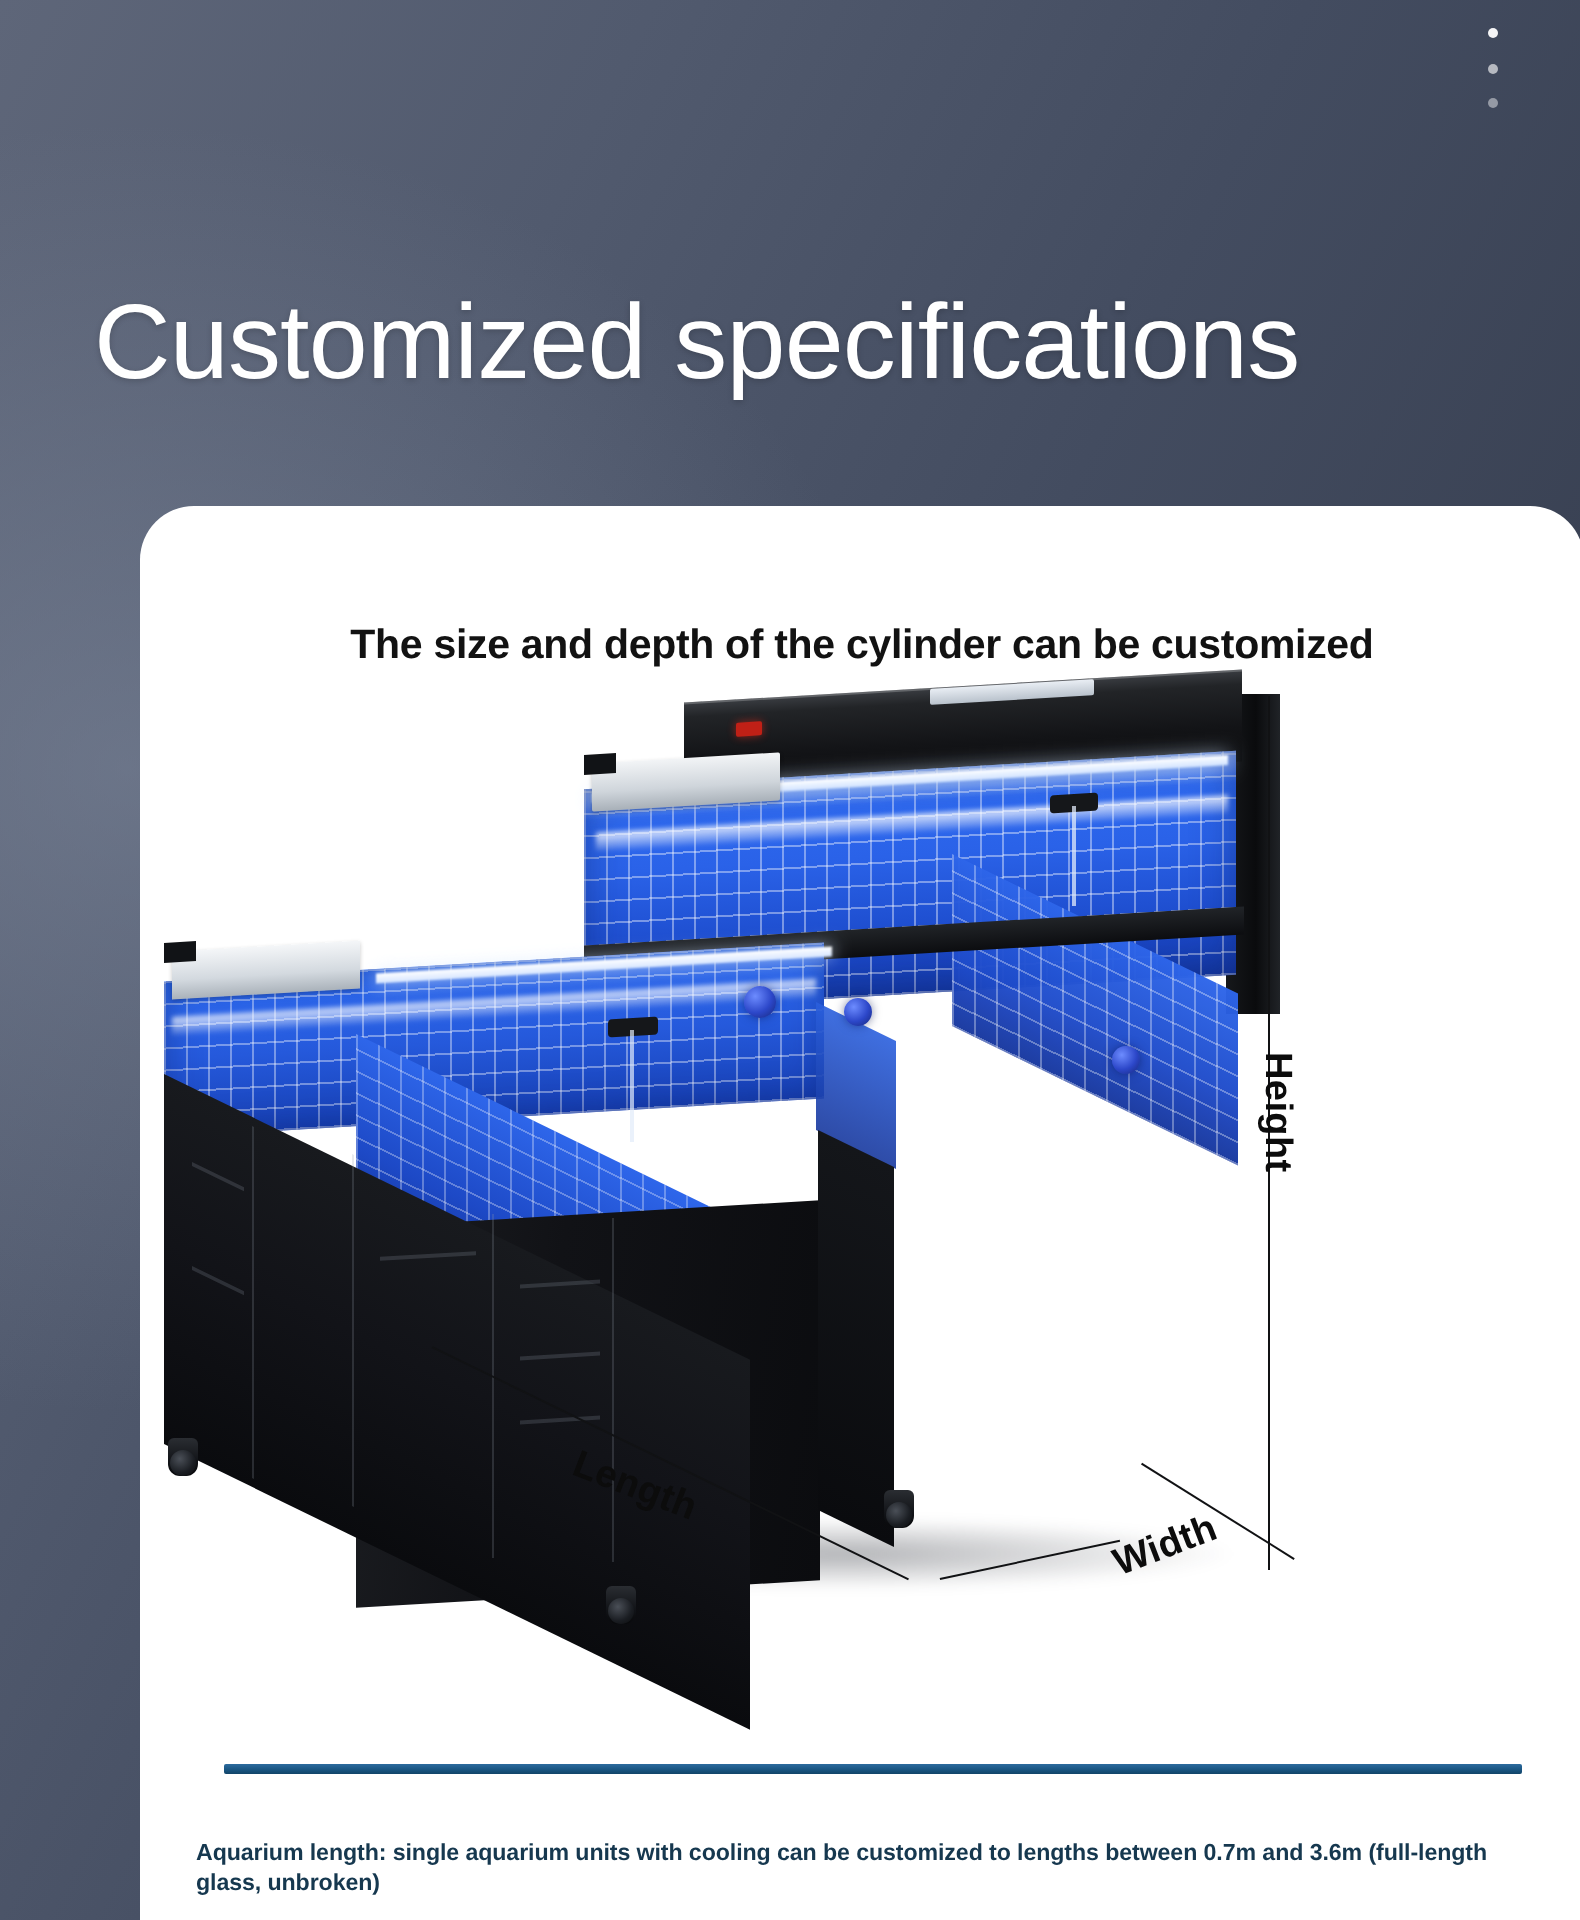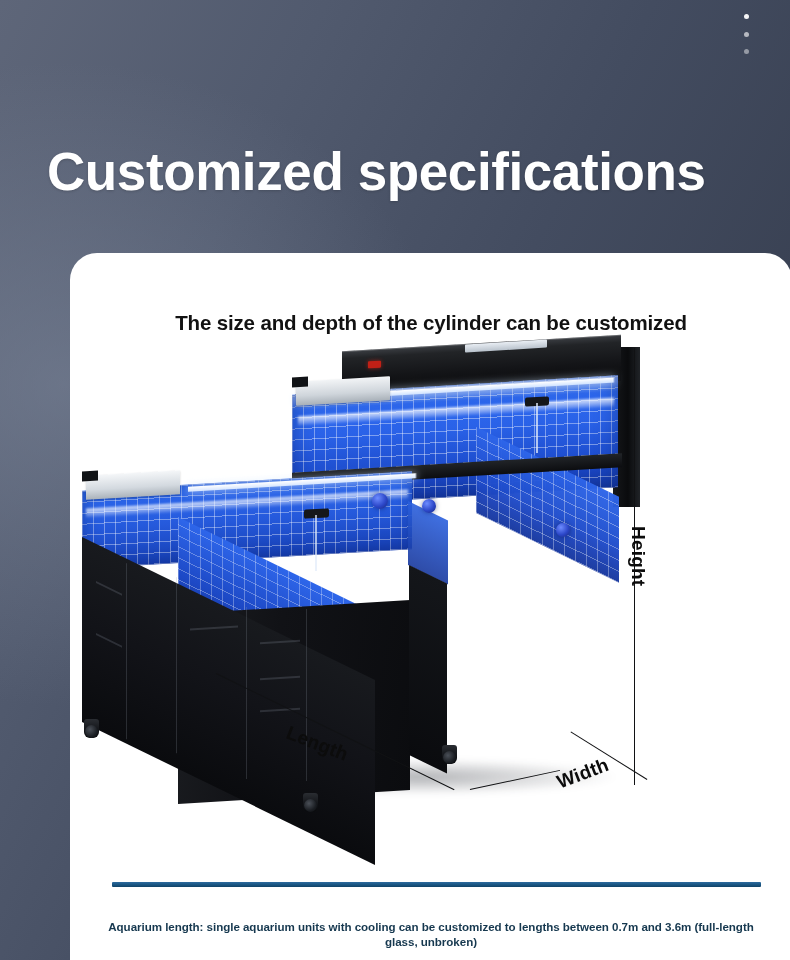--- a/index.html
+++ b/index.html
@@ -48,21 +48,21 @@
   .kebab .dot.d1 { opacity: 0.95; }
   .kebab .dot.d2 { opacity: 0.62; }
   .kebab .dot.d3 { opacity: 0.45; }
 
   
   .hero-title {
     position: absolute;
     left: 47px;
     top: 143px;
     font-size: 53px;
-    font-weight: bold;
+    font-weight: normal;
     color: #ffffff;
     letter-spacing: -0.4px;
     line-height: 1.08;
     white-space: nowrap;
     text-shadow: 0 1px 3px rgba(0,0,0,0.18);
   }
 
   
   .card {
     position: absolute;
@@ -508,21 +508,20 @@
     width: 649px;
     height: 5px;
     background: linear-gradient(180deg, #2d6b9e 0%, #1b5886 48%, #124468 100%);
     border-radius: 1px;
   }
   .footnote {
     position: absolute;
     left: 28px;
     right: 28px;
     top: 666px;
-    text-align: center;
     font-size: 11.6px;
     font-weight: bold;
     color: #16384f;
     line-height: 1.32;
     letter-spacing: -0.05px;
   }
 </style>
 </head>
 <body>
 

